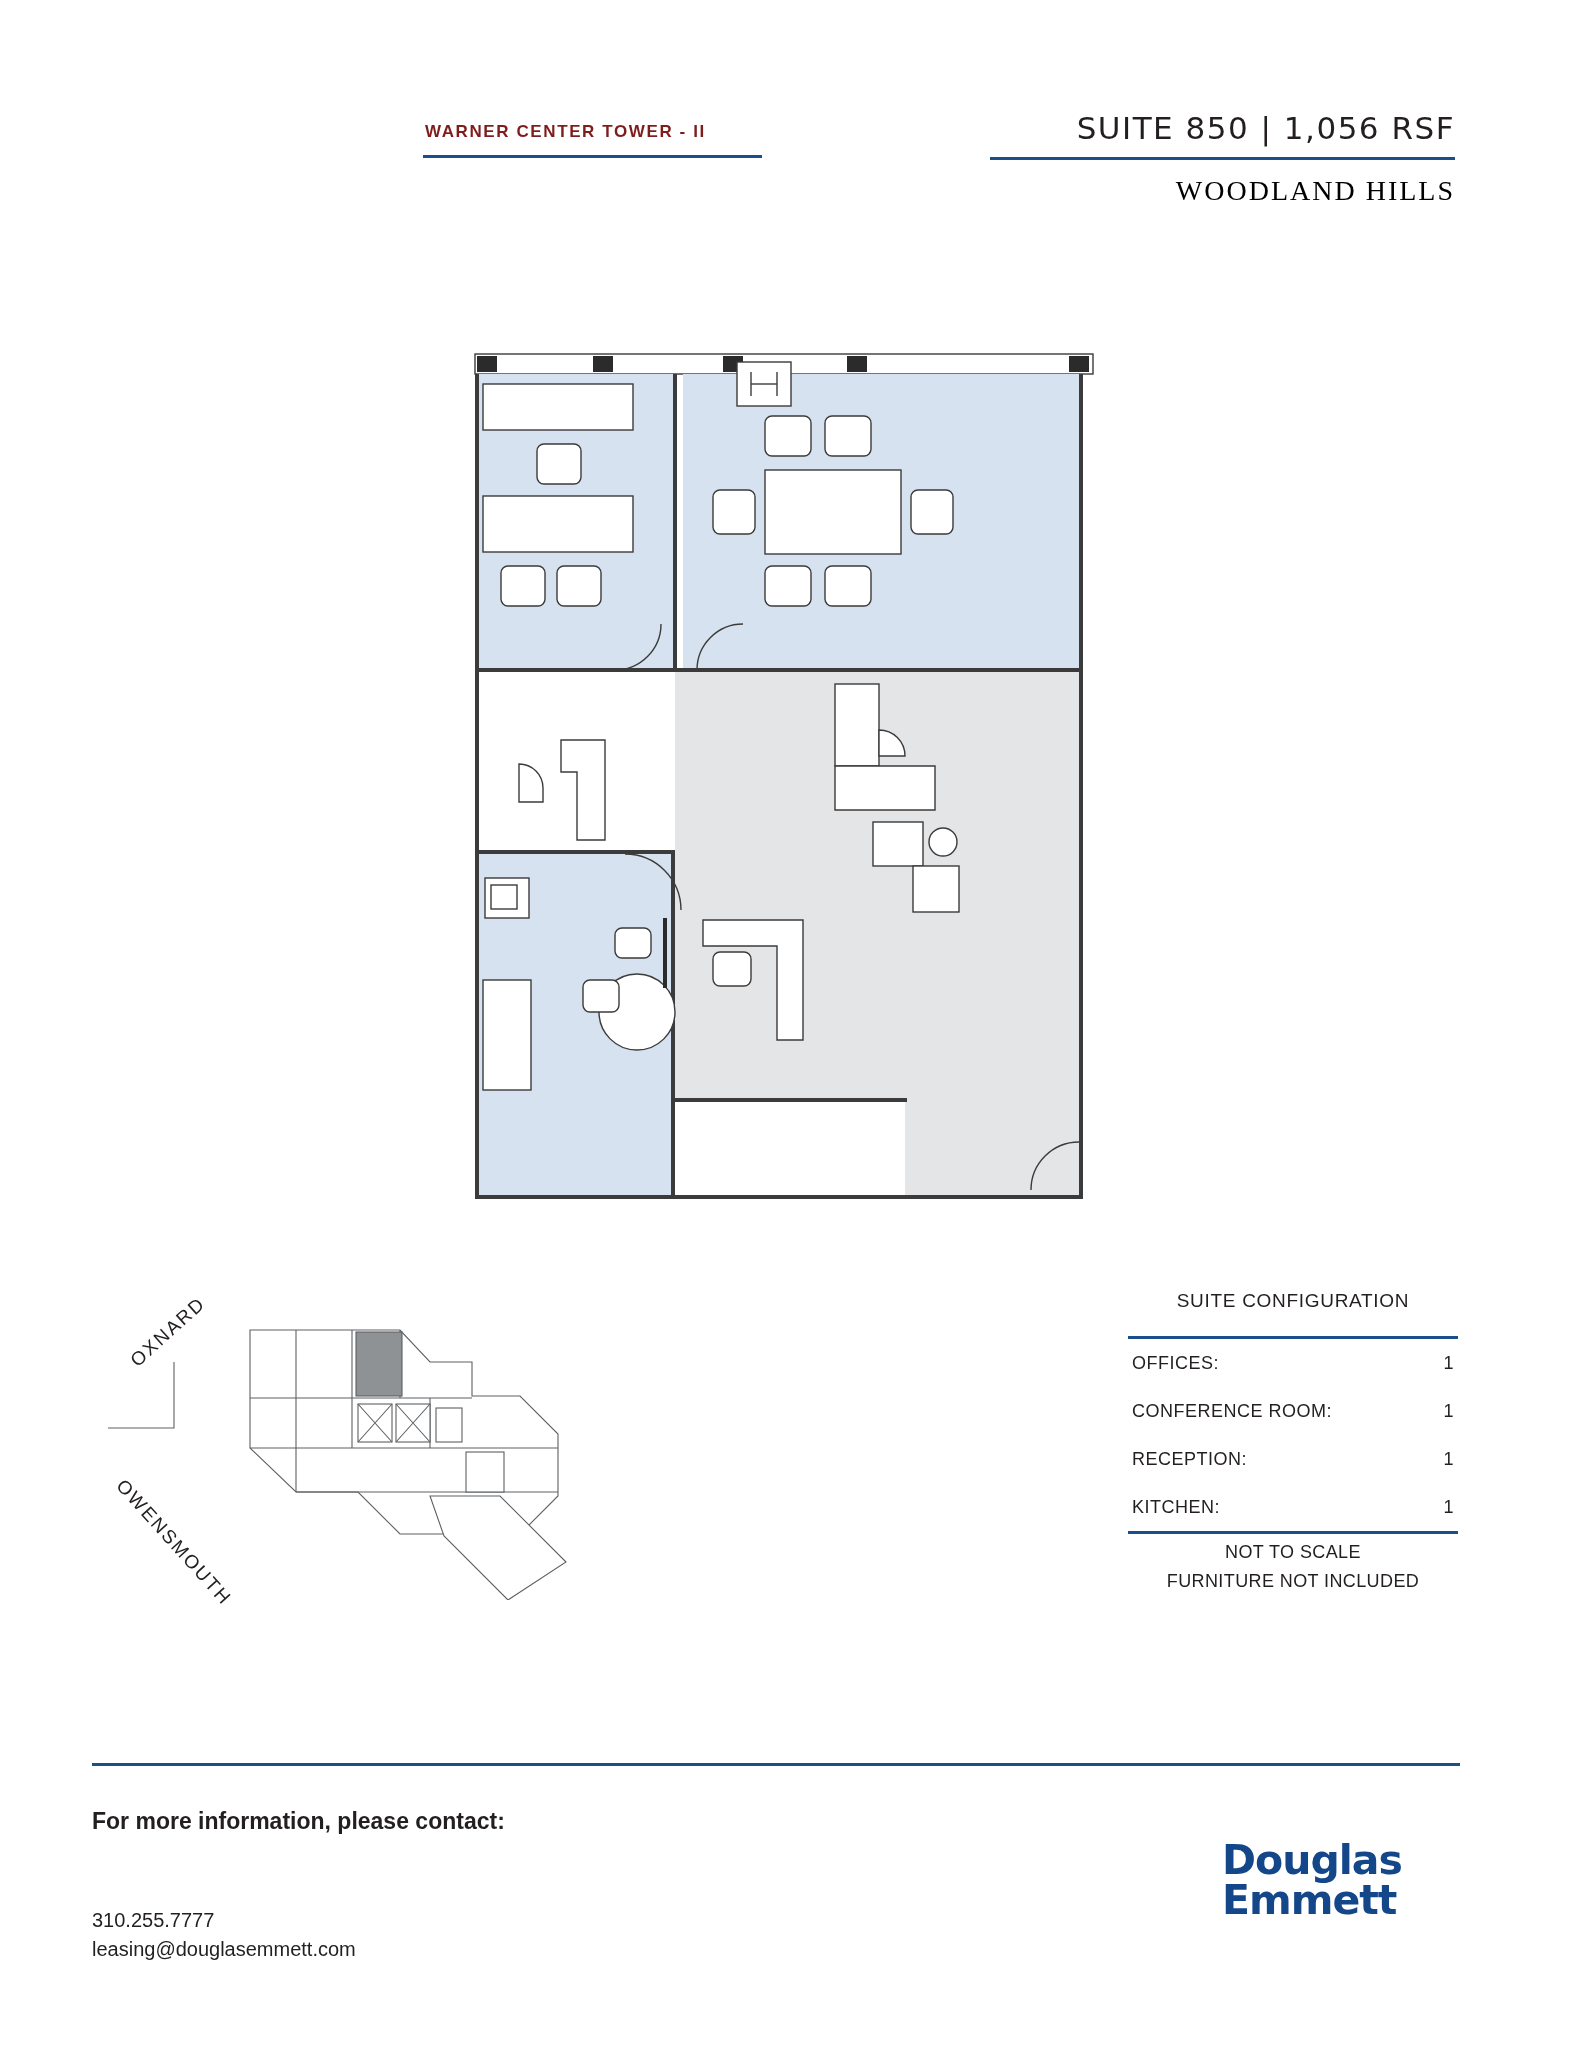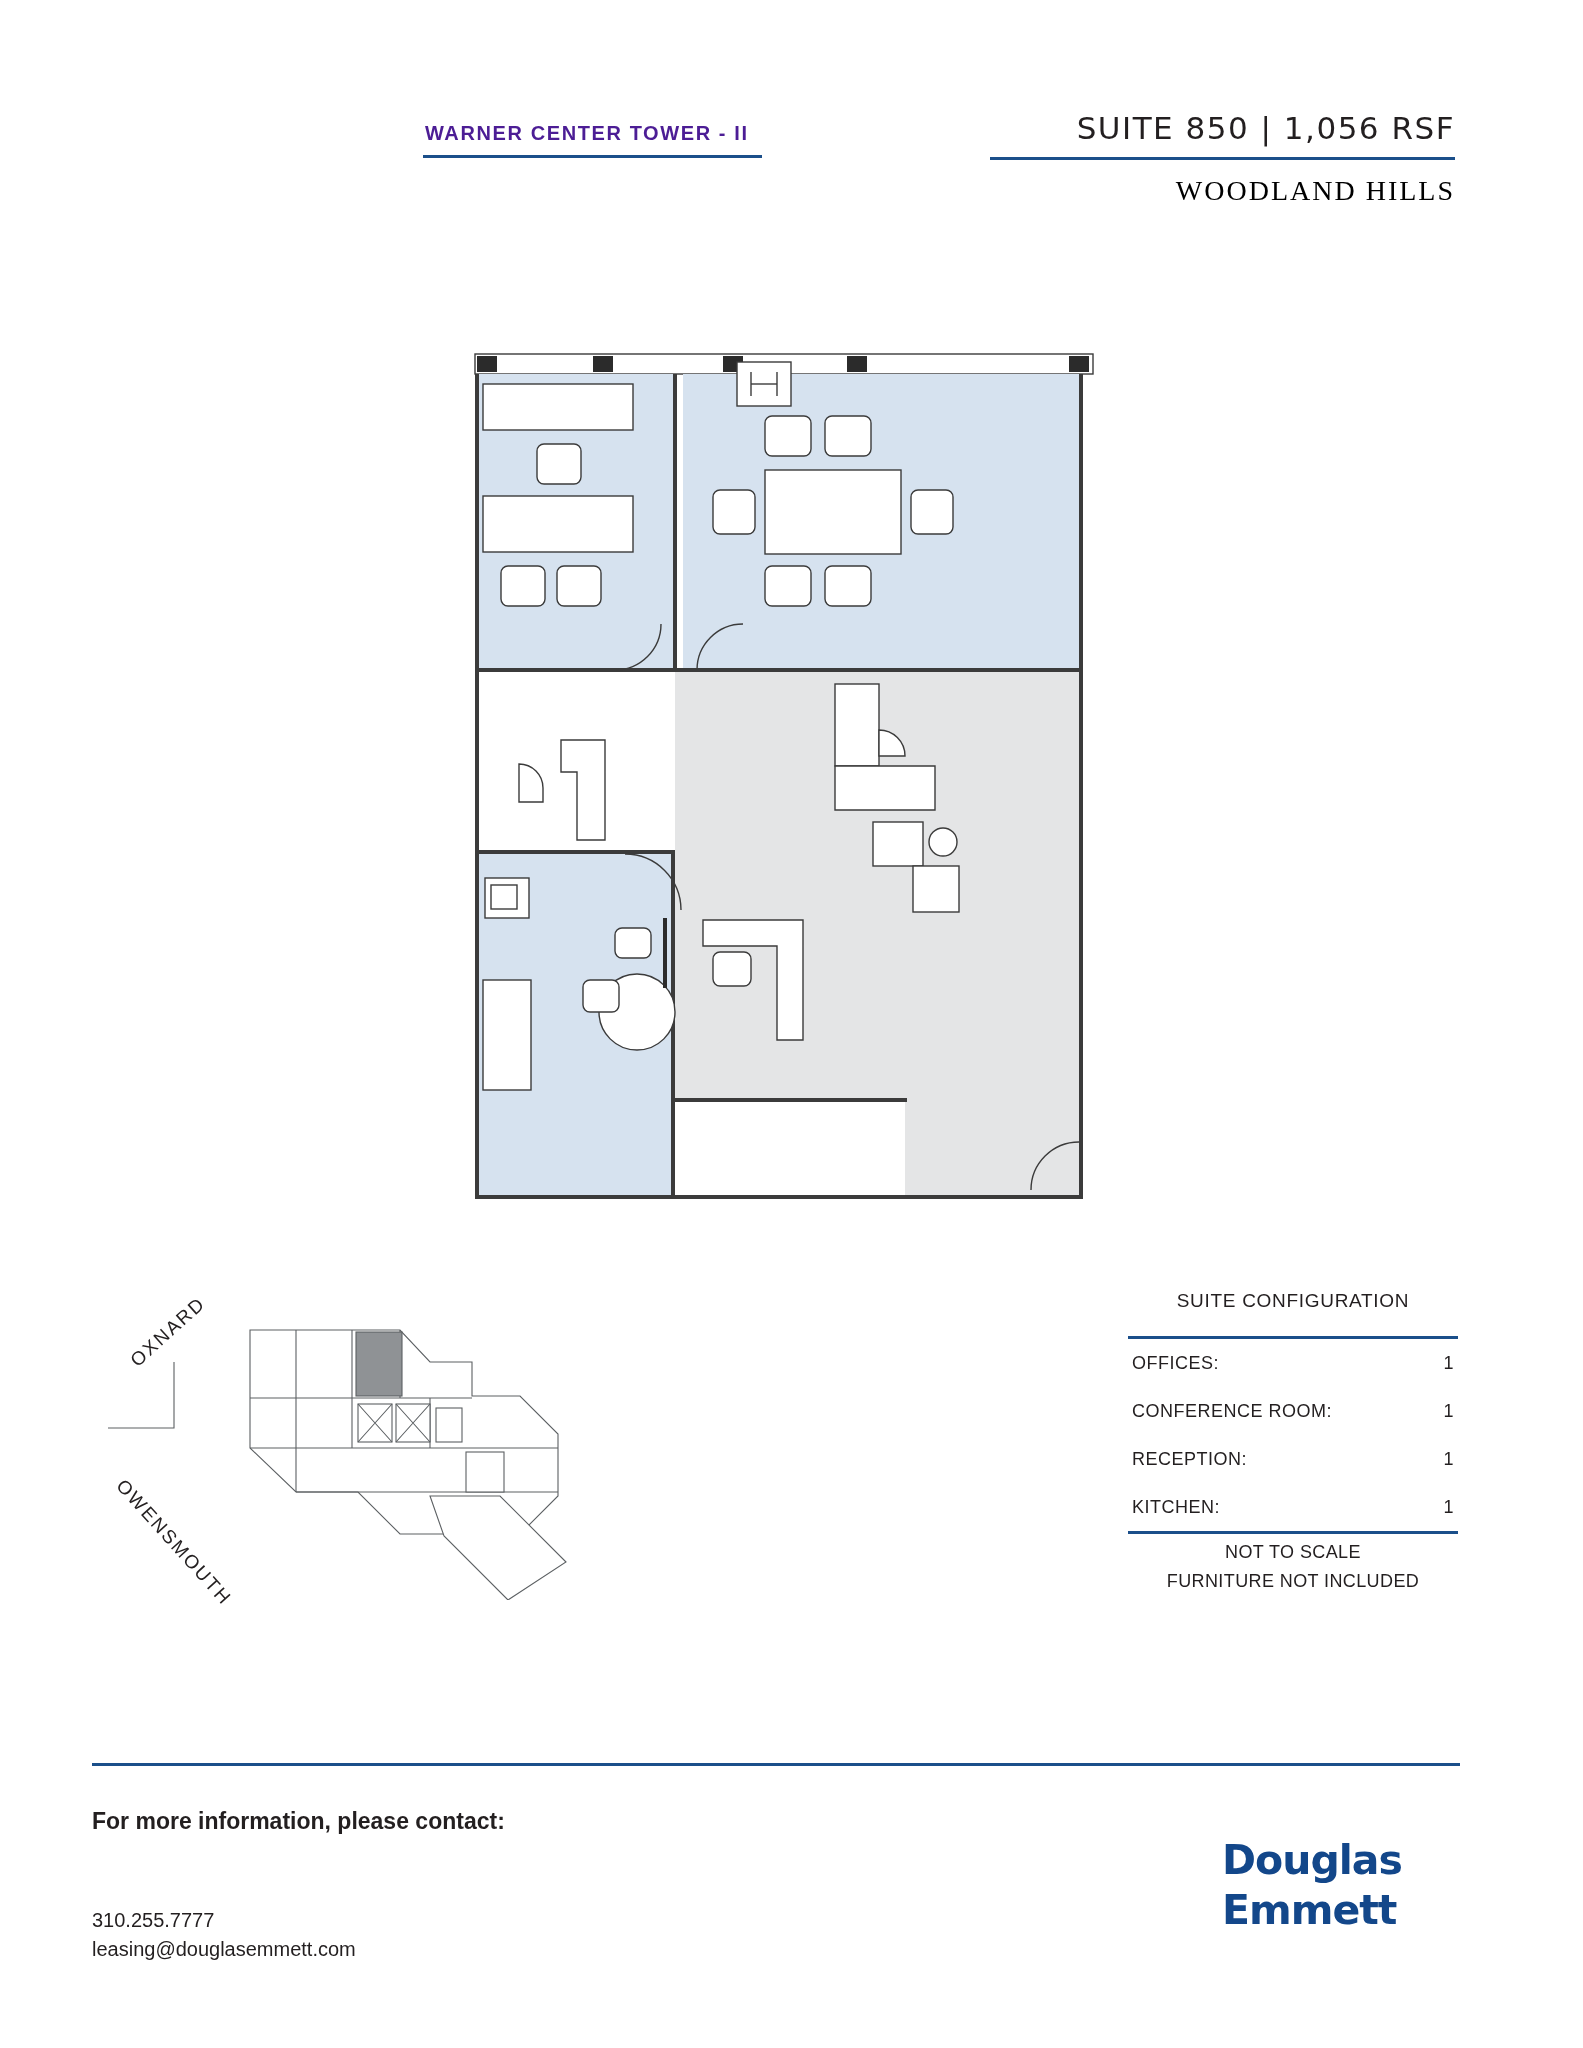--- a/index.html
+++ b/index.html
@@ -32,24 +32,24 @@
     left: 92px; top: 215px;
     font-size: 50px;
     letter-spacing: 1px;
     color: #231f20;
     font-weight: 400;
     line-height: 1;
   }
   .hdr-tower {
     position: absolute;
     left: 425px; top: 122px;
-    font-size: 20px;
+    font-size: 17px;
     letter-spacing: 1.6px;
     font-weight: bold;
-    color: #4c1d95;
+    color: #7f1d1d;
   }
   .hdr-tower-rule {
     position: absolute;
     left: 423px; top: 155px;
     width: 339px; height: 3px;
     background: #1b4f8a;
   }
   .hdr-suite {
     position: absolute;
     left: 990px; top: 110px;
@@ -167,21 +167,21 @@
     position: absolute;
     left: 1222px; top: 1840px;
     width: 240px;
     text-align: left;
     color: #13478a;
     font-weight: bold;
     font-family: "DejaVu Sans", sans-serif;
     line-height: 0.98;
   }
   .logo .l1 { font-size: 41px; letter-spacing: -1px; }
-  .logo .l2 { font-size: 41px; letter-spacing: -1px; margin-top: 10px; }
+  .logo .l2 { font-size: 41px; letter-spacing: -1px; }
 </style>
 </head>
 <body>
 
 <div class="page">
 
 
   <div class="hdr-tower">WARNER CENTER TOWER - II</div>
   <div class="hdr-tower-rule"></div>
 

